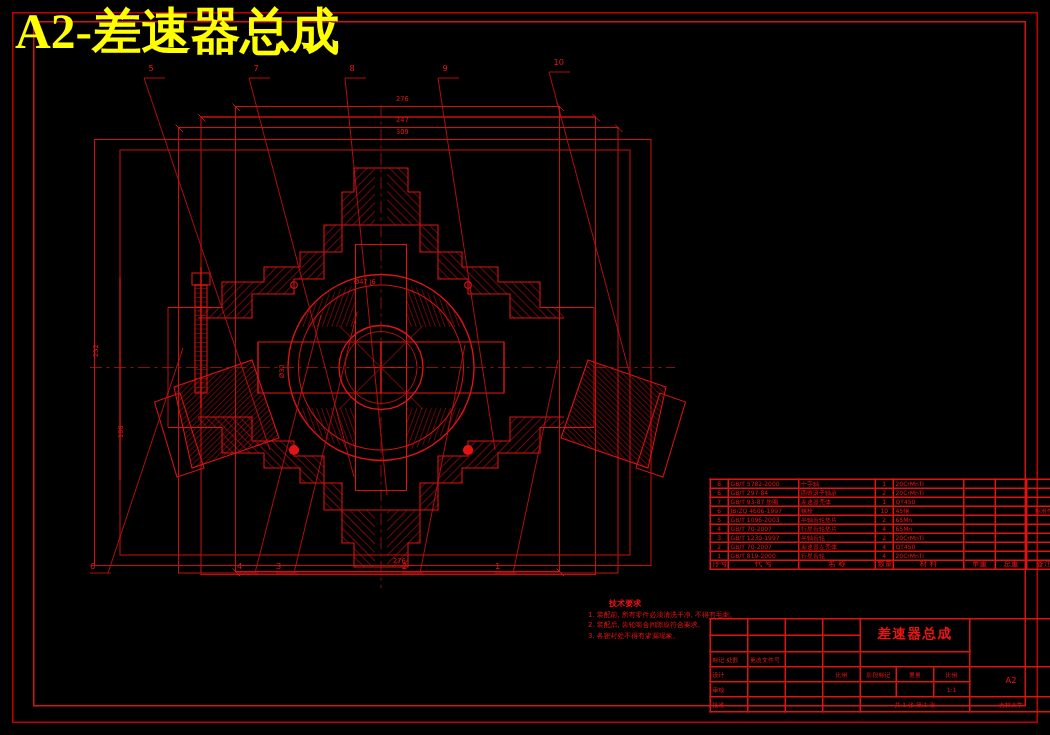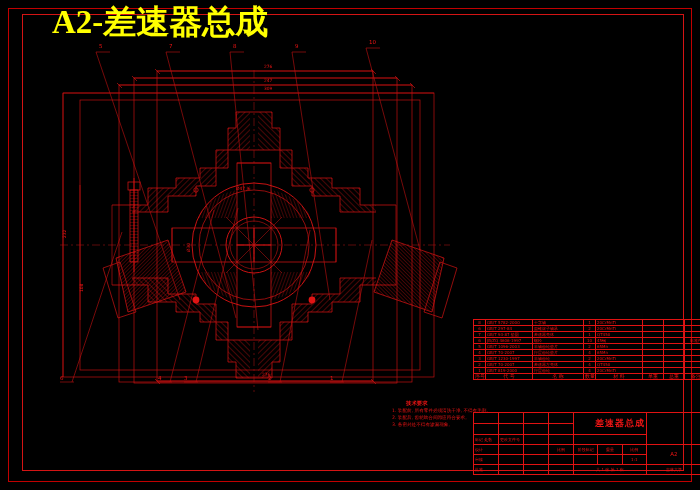--- a/index.html
+++ b/index.html
@@ -6,30 +6,30 @@
   body{width:700px;height:490px;overflow:hidden;font-family:"Liberation Sans",sans-serif;}
   #stage{position:relative;width:700px;height:490px;background:#000;}
 
   .abs{position:absolute;}
 
   
   .frame-outer{left:8px;top:8px;width:684px;height:474px;border:1px solid #c00000;box-sizing:border-box;}
   .frame-inner{left:22px;top:14px;width:662px;height:457px;border:1.4px solid #d41414;box-sizing:border-box;}
 
   
-  .doc-title{left:10px;top:2px;color:#ffff00;font-family:"Liberation Serif",serif;font-size:33px;font-weight:700;letter-spacing:0px;line-height:40px;white-space:nowrap;margin-left:42px;}
+  .doc-title{left:10px;top:2px;color:#ffff00;font-family:"Liberation Serif",serif;font-size:33px;font-weight:700;letter-spacing:0px;line-height:40px;white-space:nowrap;}
 
   .dtxt{position:absolute;color:#ee1414;font-family:"DejaVu Sans",sans-serif;font-size:4.4px;line-height:5px;white-space:nowrap;letter-spacing:0px;}
   .dtxt.v{transform:rotate(-90deg);transform-origin:0 0;}
 
   
   .tbl{position:absolute;border-collapse:collapse;table-layout:fixed;}
   .tbl td{border:0.7px solid #e01212;color:#ee1414;font-family:"DejaVu Sans",sans-serif;font-size:4px;line-height:5px;padding:0 1px;overflow:hidden;white-space:nowrap;}
   .tbl td.c{text-align:center;}
-  .tbl td.big{font-size:9px;font-weight:700;text-align:right;letter-spacing:1px;}
+  .tbl td.big{font-size:9px;font-weight:700;text-align:center;letter-spacing:1px;}
   .tbl td.med{font-size:5.5px;text-align:center;}
   .tbl td.hd{text-align:center;font-size:5px;}
 
   .notes{position:absolute;color:#ee1414;font-family:"DejaVu Sans",sans-serif;font-size:4.6px;line-height:7px;white-space:nowrap;}
   .notes .nh{font-size:5.4px;font-weight:700;padding-left:14px;display:block;}
 
   .balloon{position:absolute;color:#ee1414;font-family:"DejaVu Sans",sans-serif;font-size:5.5px;line-height:6px;}
 
   svg.gfx{position:absolute;left:0;top:0;width:700px;height:490px;overflow:visible;}
 </style>

